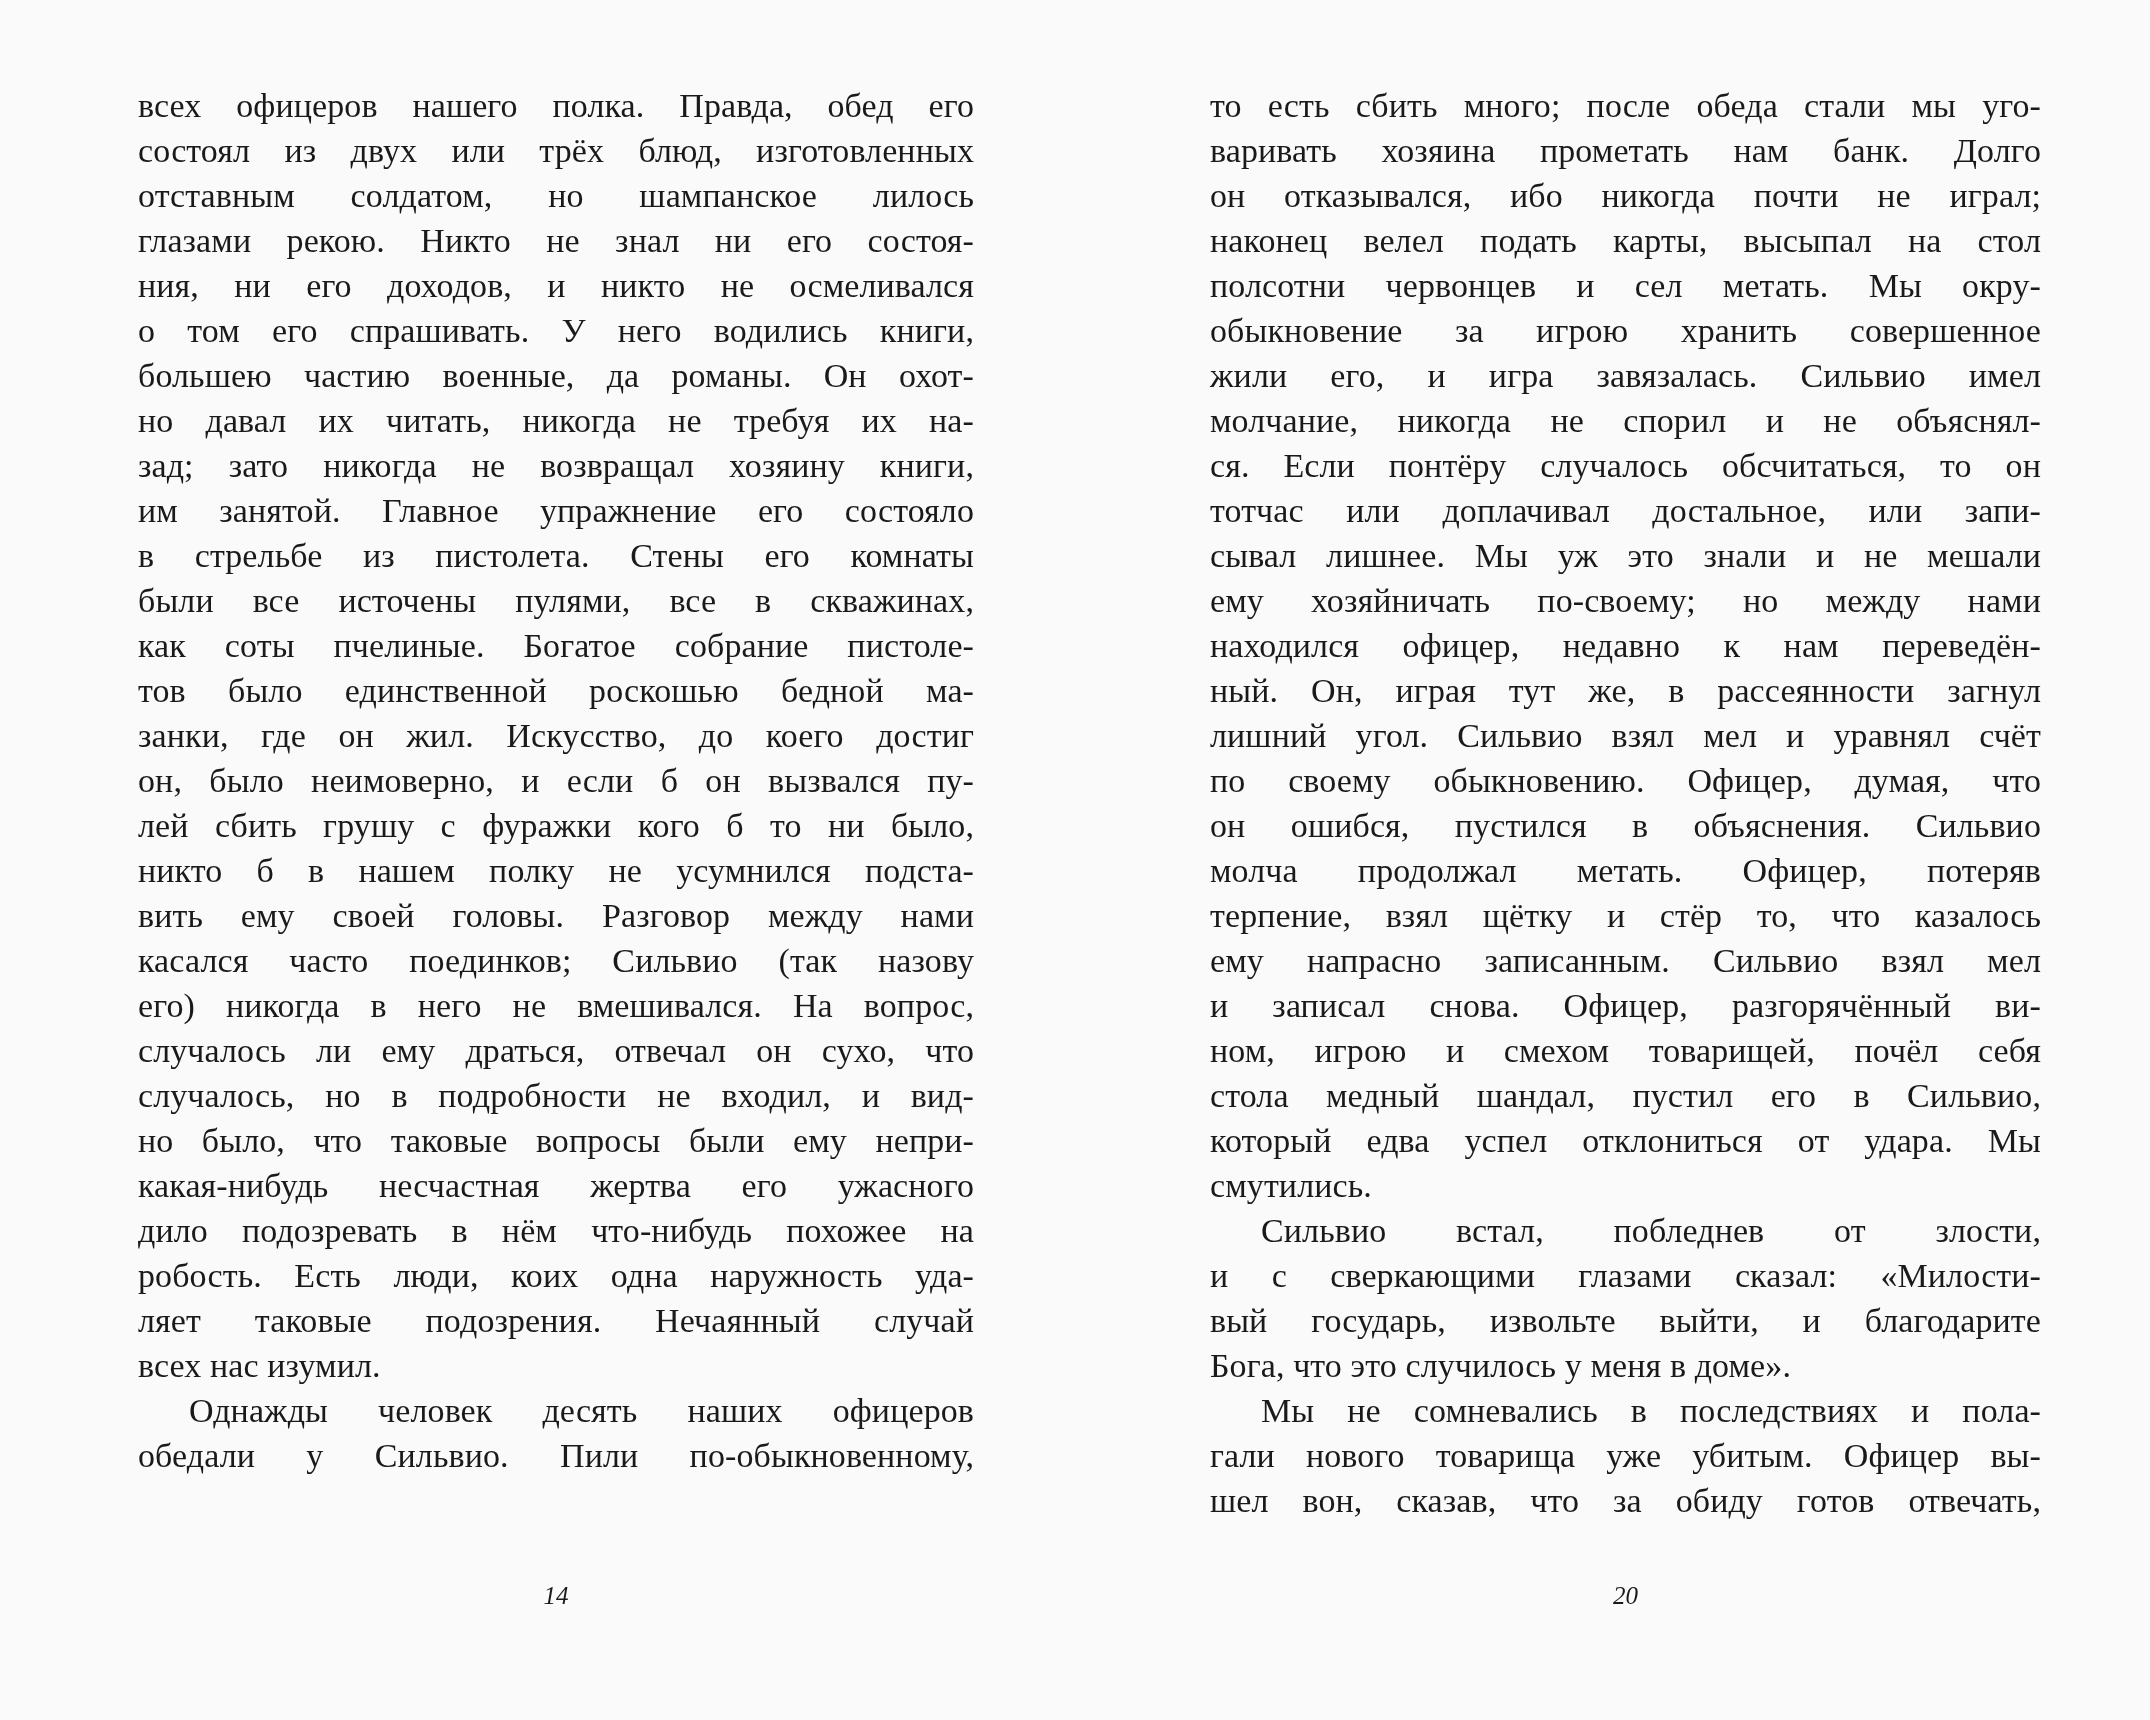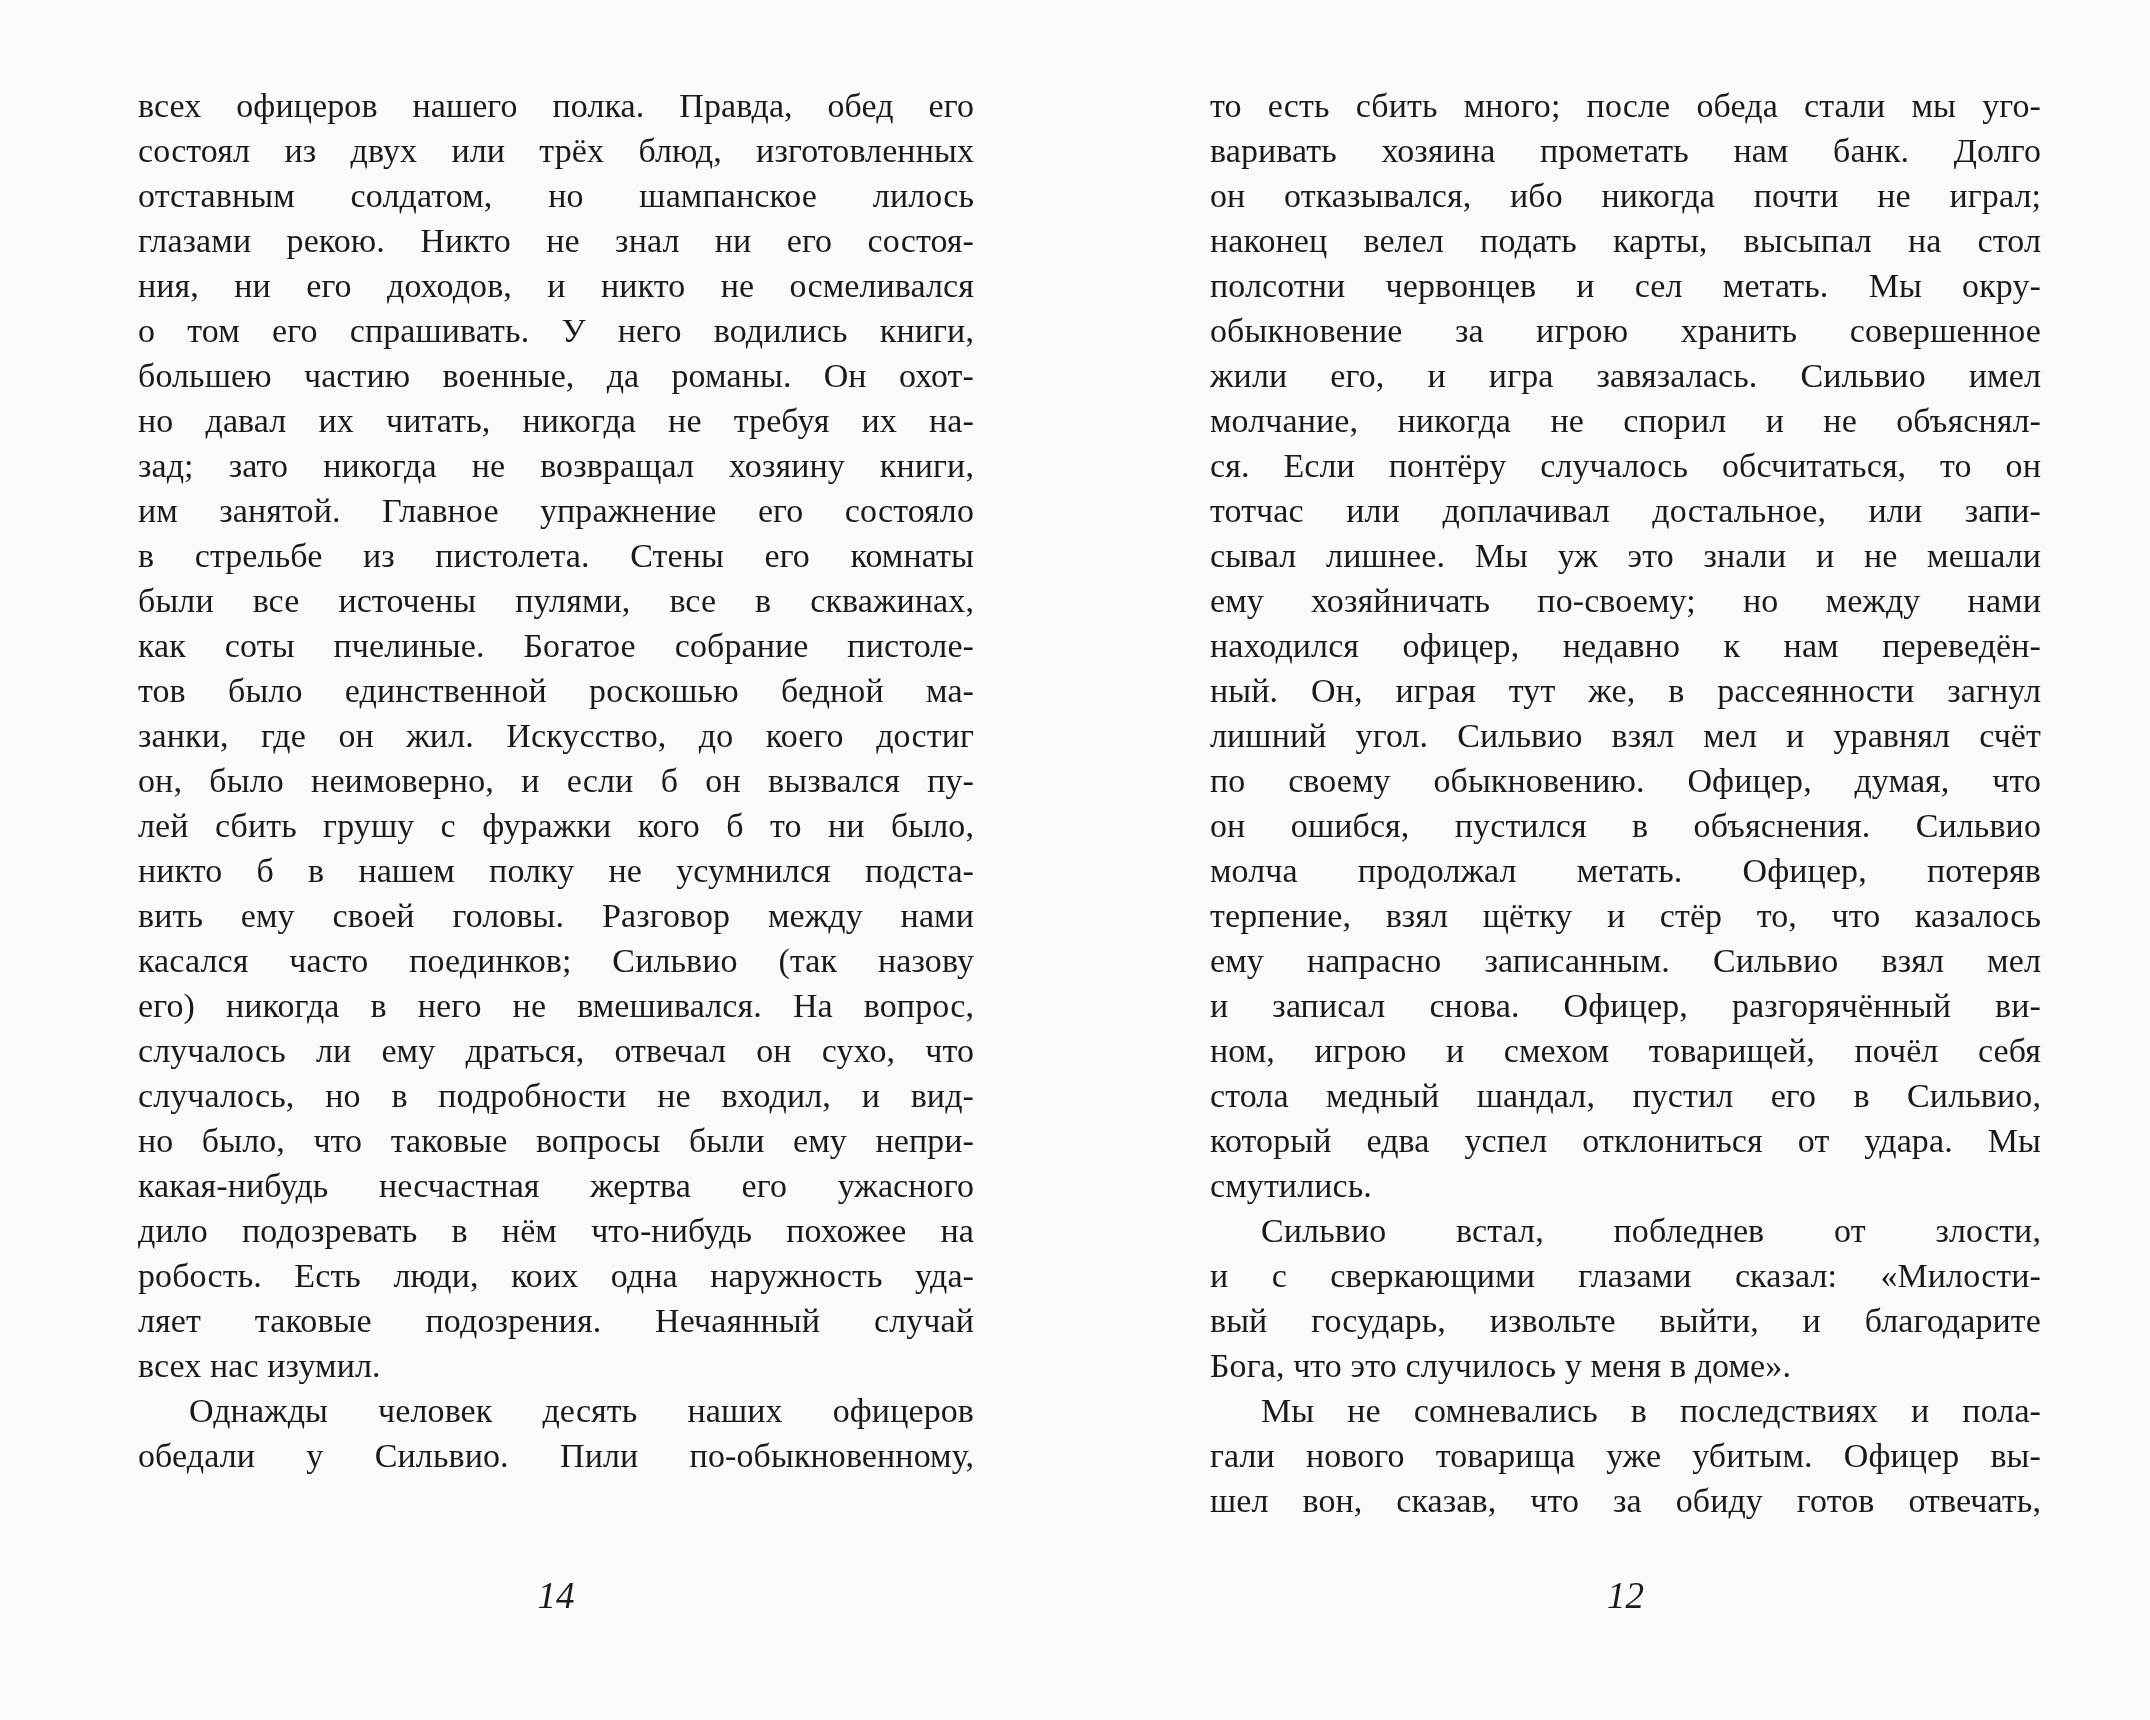--- a/index.html
+++ b/index.html
@@ -32,21 +32,21 @@
   .line.last{
     text-align-last:left;
     -moz-text-align-last:left;
   }
   .line.indent{padding-left:51px;}
   .folio{
     position:absolute;
     top:1495px;left:0;right:0;
     text-align:center;
     font-style:italic;
-    font-size:37px;
+    font-size:25px;
     line-height:36px;
   }
 </style>
 </head>
 <body>
 
 <div class="book">
   <section class="page page-left">
     <div class="text-column">
         <div class="line">всех офицеров нашего полка. Правда, обед его</div>
@@ -111,16 +111,16 @@
         <div class="line">который едва успел отклониться от удара. Мы</div>
         <div class="line last">смутились.</div>
         <div class="line indent">Сильвио встал, побледнев от злости,</div>
         <div class="line">и с сверкающими глазами сказал: «Милости-</div>
         <div class="line">вый государь, извольте выйти, и благодарите</div>
         <div class="line last">Бога, что это случилось у меня в доме».</div>
         <div class="line indent">Мы не сомневались в последствиях и пола-</div>
         <div class="line">гали нового товарища уже убитым. Офицер вы-</div>
         <div class="line">шел вон, сказав, что за обиду готов отвечать,</div>
       </div>
-    <div class="folio">12</div>
+    <div class="folio">20</div>
   </section>
 </div>
 
 
 </body></html>

